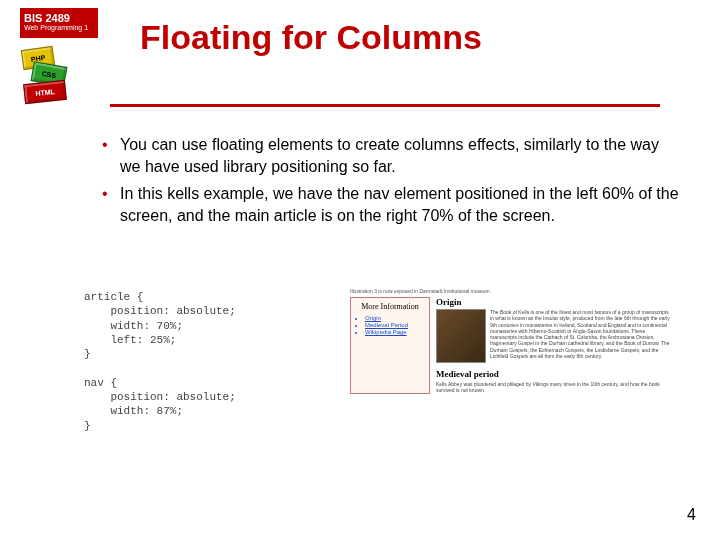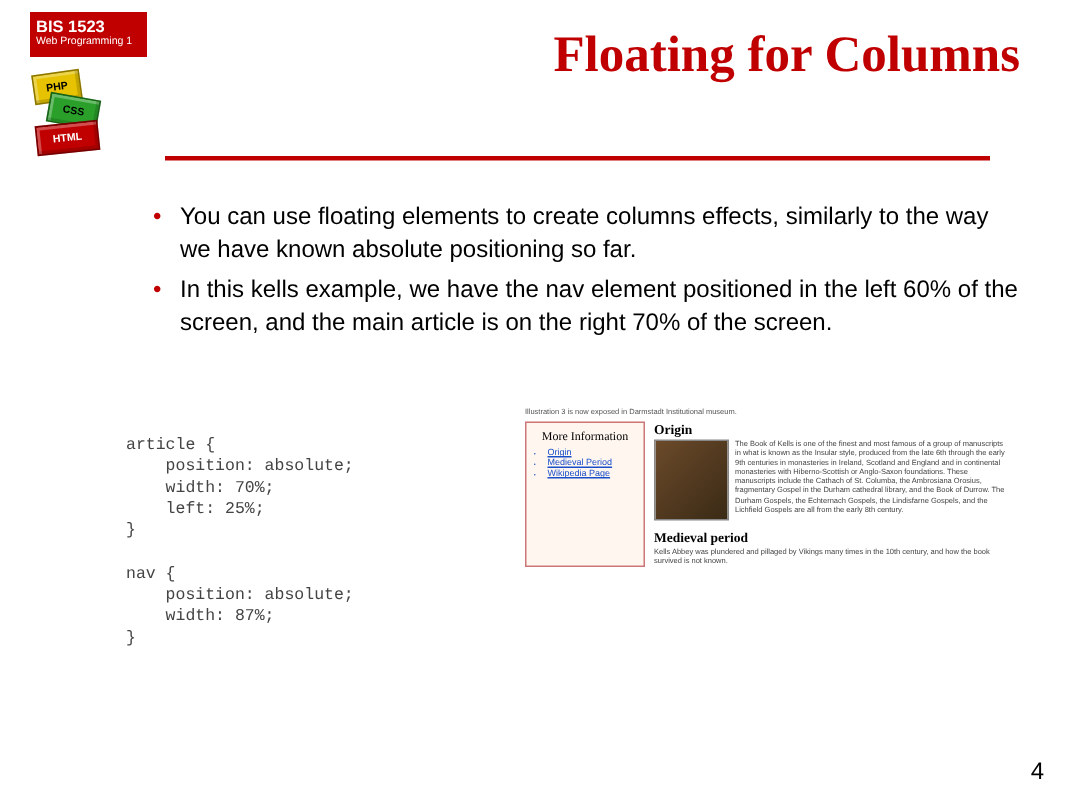--- a/index.html
+++ b/index.html
@@ -50,25 +50,24 @@
   }
   .blocks .b1 { top: 6px; left: 0; width: 30px; height: 18px; background: #e6c200; transform: rotate(-8deg); }
   .blocks .b2 { top: 22px; left: 10px; width: 32px; height: 18px; background: #2aa02a; transform: rotate(10deg); }
   .blocks .b3 { top: 40px; left: 2px; width: 40px; height: 18px; background: #c00000; color:#fff; transform: rotate(-6deg); }
 
   .title {
     position: absolute;
     top: 18px;
     left: 140px;
     right: 40px;
-    text-align: right;
+    text-align: left;
     font-size: 34px;
     font-weight: bold;
     color: #c00000;
-    font-family: Liberation Serif, serif;
   }
   .title-rule {
     position: absolute;
     top: 104px;
     left: 110px;
     right: 60px;
     height: 3px;
     background: #c00000;
   }
   .bullets {
@@ -105,21 +104,21 @@
     width: 240px;
     font-family: "Courier New", monospace;
     font-size: 11px;
     color: #444;
     white-space: pre;
     line-height: 1.3;
   }
 
   .mini-page {
     position: absolute;
-    top: 272px;
+    top: 288px;
     left: 350px;
     width: 320px;
     height: 150px;
     font-size: 5px;
     color: #333;
   }
   .mini-page .intro {
     font-size: 5px;
     line-height: 1.2;
     color: #555;
@@ -182,36 +181,36 @@
     bottom: 16px;
     right: 24px;
     font-size: 16px;
     color: #000;
   }
 </style>
 </head>
 <body>
 
 <div class="logo-box">
-  <div class="course">BIS 1523</div>
+  <div class="course">BIS 2489</div>
   <div class="subtitle">Web Programming 1</div>
 </div>
 
 <div class="blocks">
   <div class="block b1">PHP</div>
   <div class="block b2">CSS</div>
   <div class="block b3">HTML</div>
 </div>
 
 <div class="title">Floating for Columns</div>
 <div class="title-rule"></div>
 
 <div class="bullets">
   <ul>
-    <li>You can use floating elements to create columns effects, similarly to the way we have known absolute positioning so far.</li>
+    <li>You can use floating elements to create columns effects, similarly to the way we have used library positioning so far.</li>
     <li>In this kells example, we have the nav element positioned in the left 60% of the screen, and the main article is on the right 70% of the screen.</li>
   </ul>
 </div>
 
 <div class="code-block">article {
     position: absolute;
     width: 70%;
     left: 25%;
 }
 

